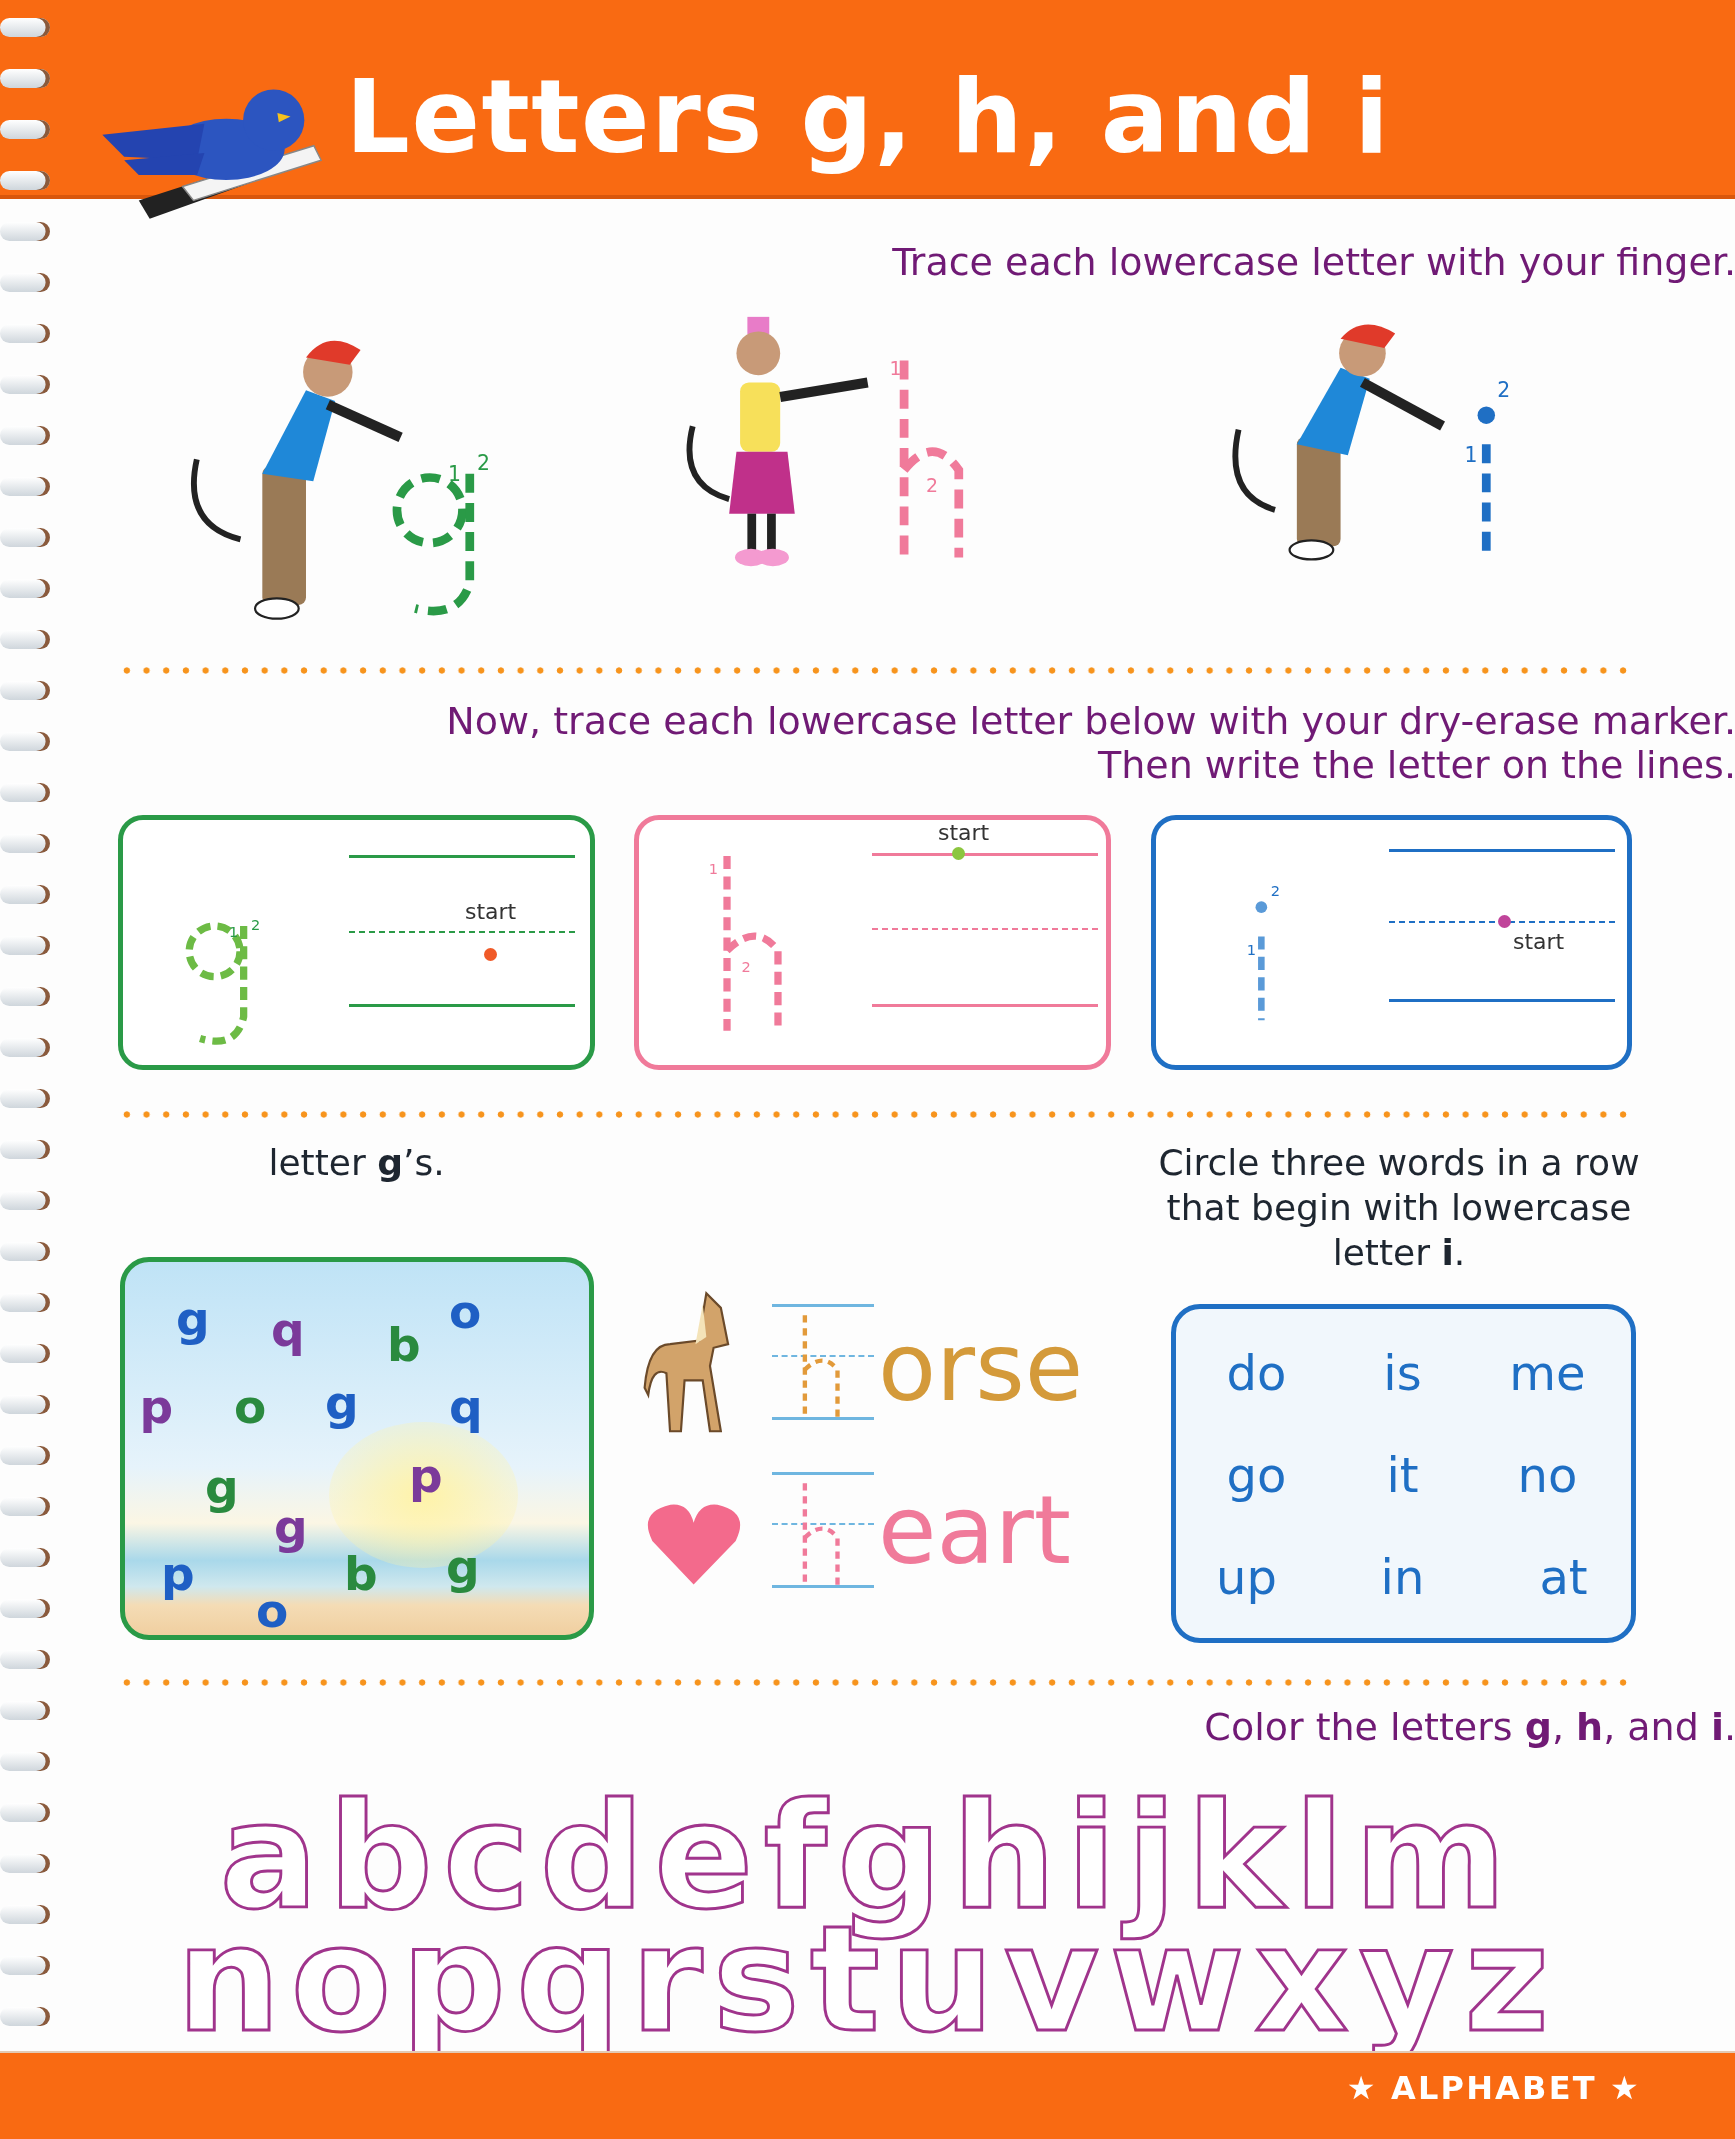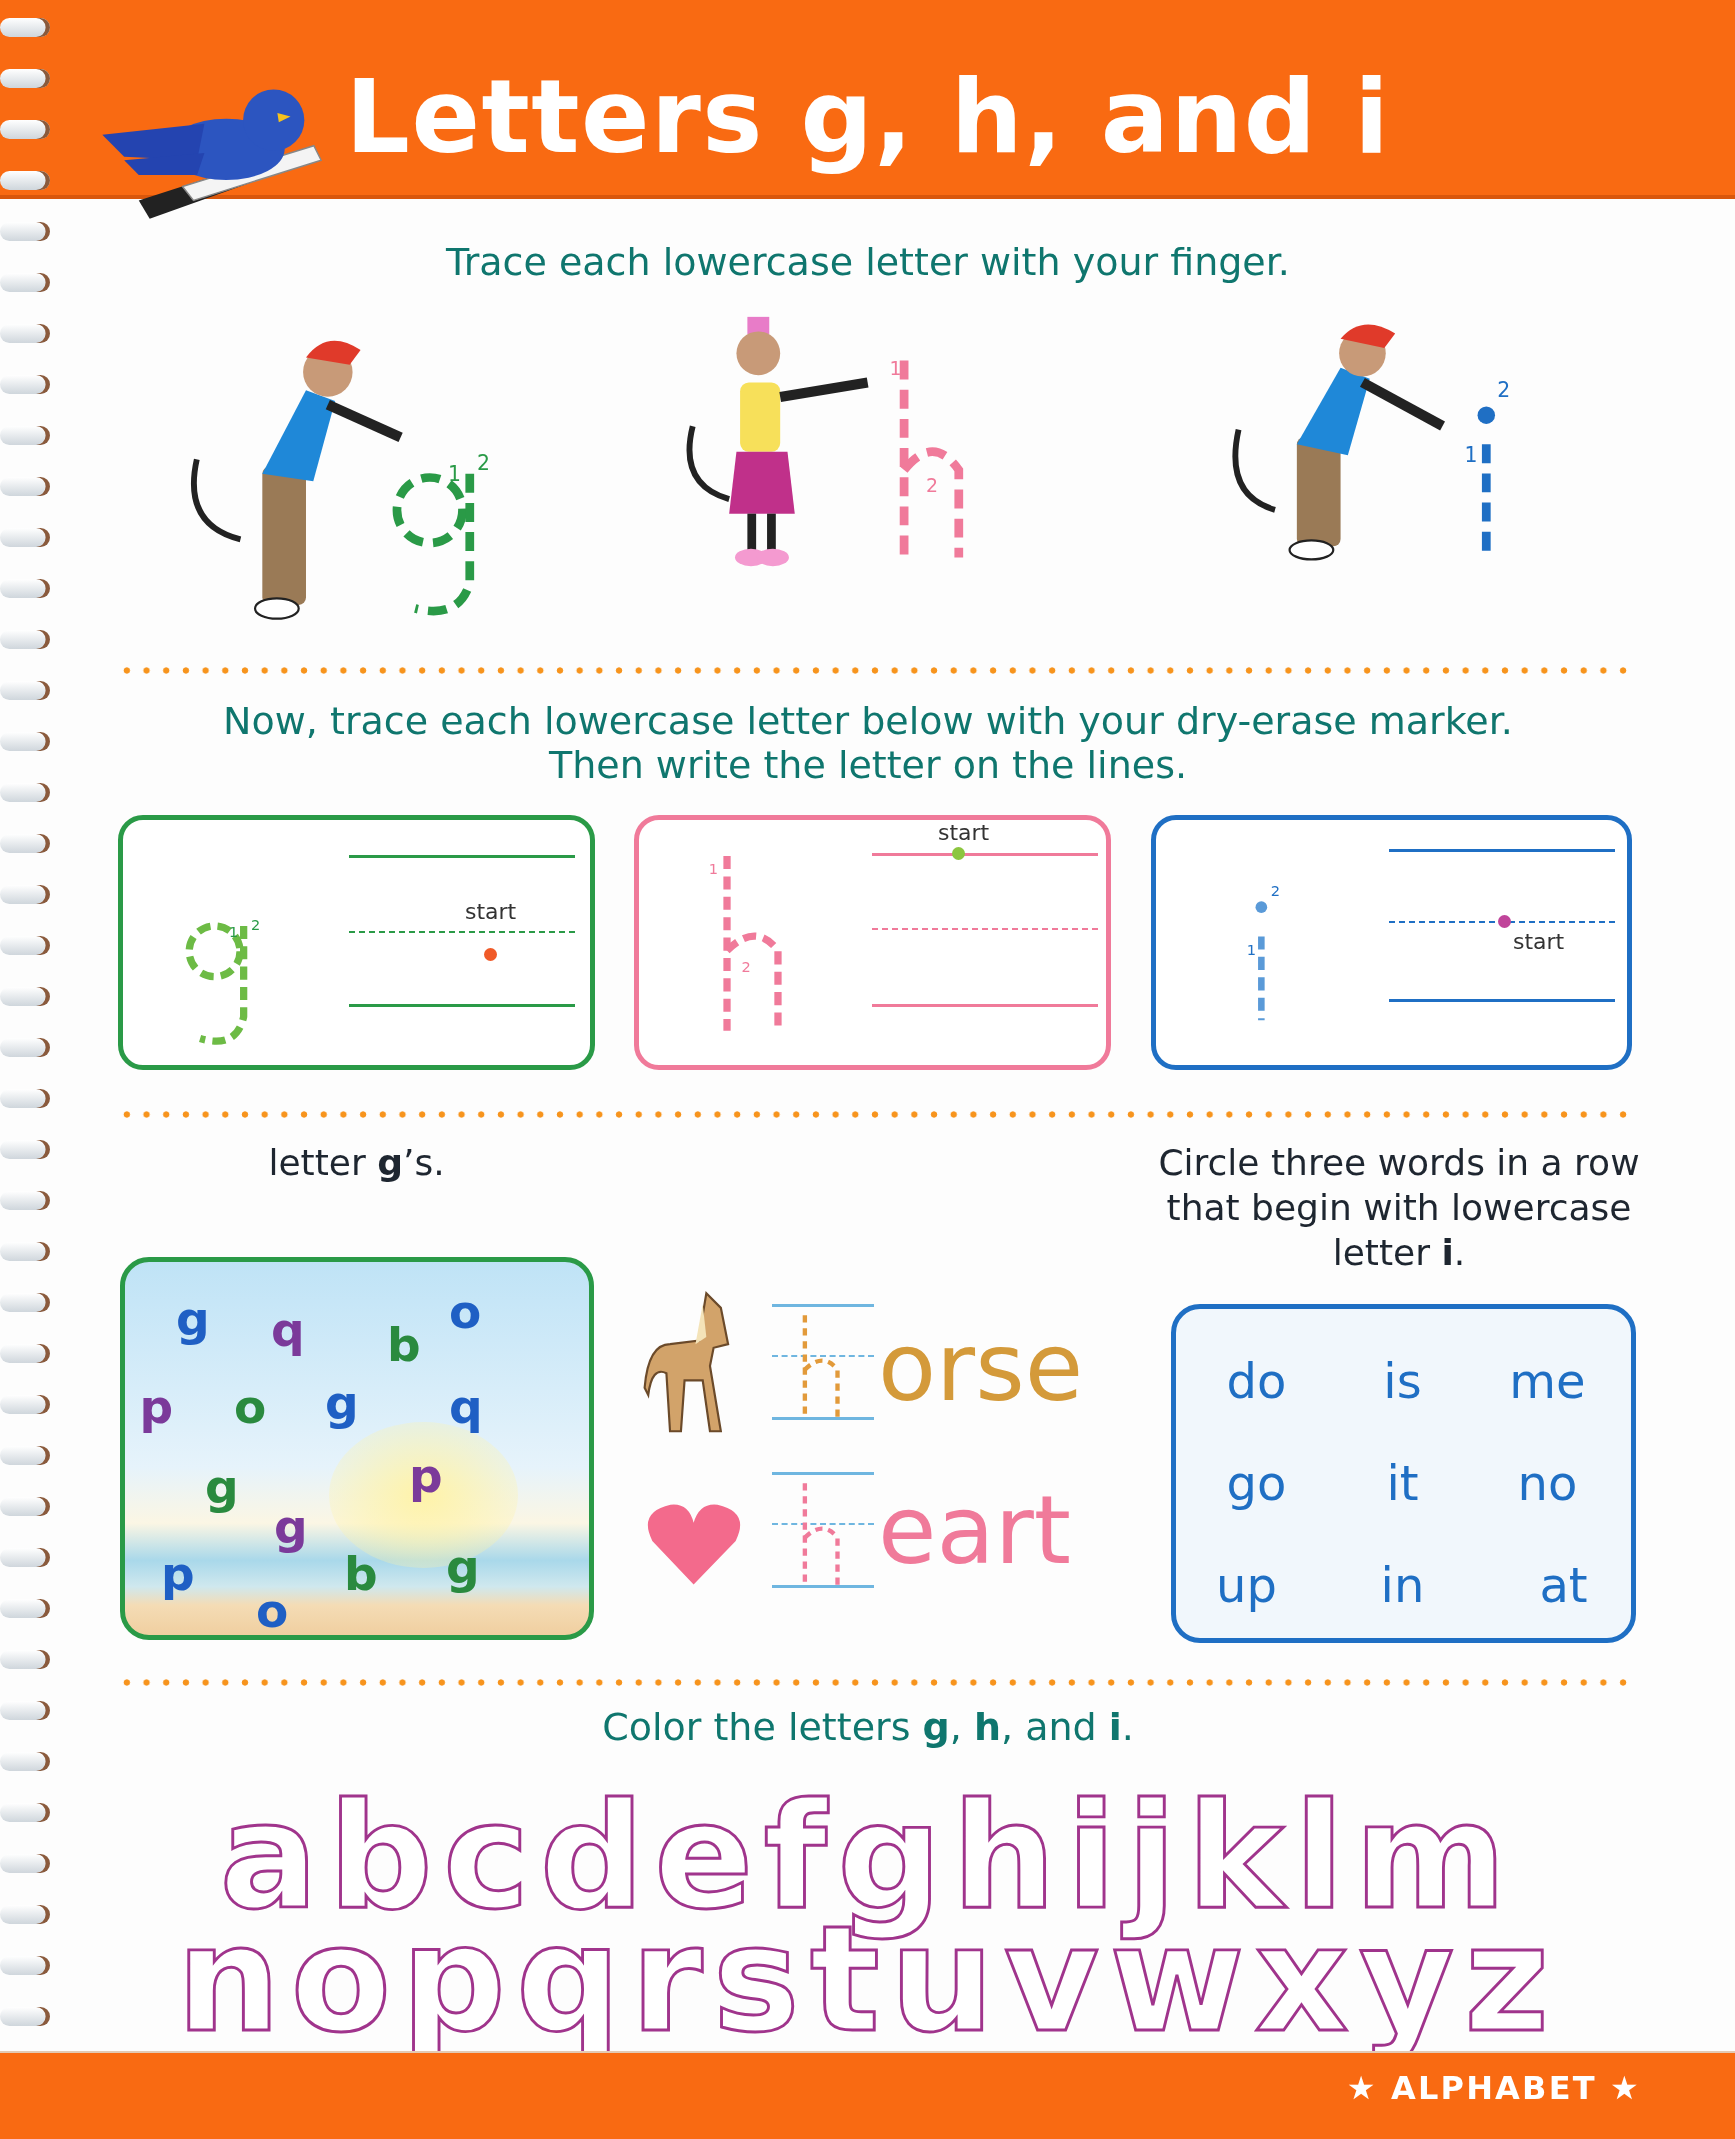--- a/index.html
+++ b/index.html
@@ -4,38 +4,38 @@
 <style>
   html,body{margin:0;padding:0;}
   body{width:1736px;height:2140px;position:relative;overflow:hidden;background:#fdfdfd;font-family:"DejaVu Sans","Liberation Sans",sans-serif;color:#1e2630;}
   .abs{position:absolute;}
   .header{left:0;top:0;width:1736px;height:195px;background:#f96a12;border-bottom:4.4px solid #d9570c;}
   .title{left:0;top:58px;width:1736px;text-align:center;font-size:101px;font-weight:bold;color:#fff;letter-spacing:1.5px;}
   .footer{left:0;top:2051px;width:1736px;height:89px;background:#f96a12;border-top:2.9px solid #e3c9b4;}
   .footer-label{right:95px;top:2069px;color:#fff;font-weight:bold;font-size:32px;letter-spacing:2.2px;}
   .spiral{left:0;top:0;width:51px;height:2140px;}
   .coil{position:absolute;left:0;width:50px;height:19px;border-radius:9.5px;background:linear-gradient(#fff,#cfd6dc);box-shadow:inset -4.4px 0 0 #8a5a3c;}
-  .instr{left:0;width:1736px;text-align:center;font-size:38px;color:#0f766e;}
+  .instr{left:0;width:1736px;text-align:right;font-size:38px;color:#701a75;}
   .instr b{font-weight:bold;}
   .divider{left:117px;width:1516px;height:7.3px;background-image:radial-gradient(circle,#f7941d 2.9px,transparent 3.6px);background-size:19.7px 7.3px;background-repeat:repeat-x;}
   .tbox{top:815px;height:255px;border:5.1px solid;border-radius:25px;background:#fff;box-sizing:border-box;}
   .line-s{position:absolute;height:2.9px;}
   .line-d{position:absolute;height:0;border-top:2.9px dashed;}
   .start{position:absolute;font-size:22px;color:#333;}
   .dot{position:absolute;width:13px;height:13px;border-radius:50%;}
   .col-instr{font-size:36px;text-align:center;line-height:45px;color:#1e2630;}
   .sea{left:120px;top:1257px;width:474px;height:383px;border:5.8px solid #2a9a47;border-radius:29px;box-sizing:border-box;overflow:hidden;
        background:linear-gradient(180deg,#bfe3f6 0%,#e6f3fb 55%,#fbf6e4 70%,#a9d8ea 80%,#cfe8ee 87%,#f4dcb5 92%,#f0cfa0 100%);}
   .sun{position:absolute;left:204px;top:160px;width:189px;height:146px;border-radius:50%;background:radial-gradient(#fff3a8,rgba(255,243,168,0));}
   .sea-letter{position:absolute;font-size:47px;font-weight:bold;}
   .word-row{position:absolute;font-size:95px;}
   .hl-top,.hl-bot{position:absolute;height:2.9px;background:#6fb6e0;}
   .hl-mid{position:absolute;border-top:2.9px dashed #6fb6e0;height:0;}
   .words{left:1171px;top:1304px;width:465px;height:339px;border:5.8px solid #1f6fc4;border-radius:29px;background:#f1f7fc;box-sizing:border-box;}
-  .word{position:absolute;font-size:48px;color:#1f6fc4;text-align:center;width:117px;margin-top:8px;}
+  .word{position:absolute;font-size:48px;color:#1f6fc4;text-align:center;width:117px;}
   .alpha{left:0;width:1736px;text-align:center;font-size:146px;font-weight:bold;color:#fff;-webkit-text-stroke:2.9px #a0348c;letter-spacing:10.2px;}
 </style>
 </head>
 <body>
 
 <div class="abs header"></div>
 <div class="abs title">Letters g, h, and i</div>
 
 <svg class="abs" style="left:95px;top:80px;width:248px;height:146px" viewBox="0 0 340 200">
   <polygon points="60,165 200,120 215,140 75,190" fill="#222"></polygon>

